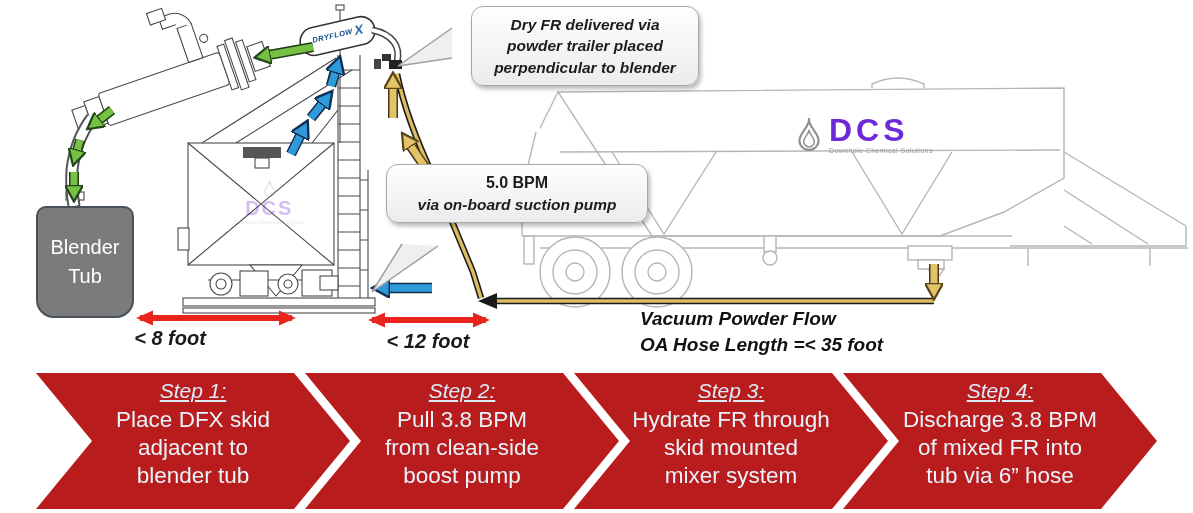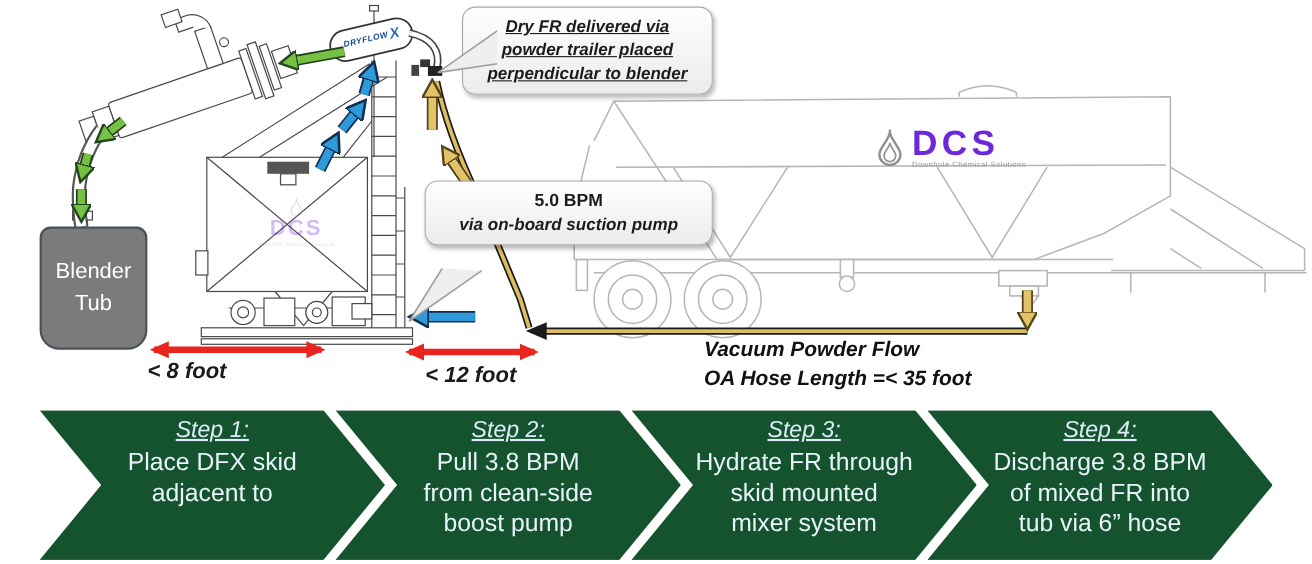--- a/index.html
+++ b/index.html
@@ -13,21 +13,21 @@
     background:#7b7b7b;border:2px solid #49525a;border-radius:10px 10px 18px 18px;
     display:flex;flex-direction:column;align-items:center;justify-content:center;
     color:#fff;font-size:20px;line-height:1.45;}
 
   
   .callout{position:absolute;border:1.5px solid #a8a8a8;border-radius:12px;
     background:linear-gradient(#fefefe,#ececec);box-shadow:2px 3px 4px rgba(0,0,0,.28);
     text-align:center;color:#1c1c1c;padding:7px 4px;}
   .callout .co-line{font-style:italic;font-weight:bold;font-size:15.5px;line-height:1.38;}
   .callout .co-title{font-weight:bold;font-size:16px;line-height:1.35;}
-  .c1{left:420px;top:6px;width:218px;text-decoration:underline;}
+  .c1{left:471px;top:6px;width:218px;}
   .c2{left:386px;top:164px;width:252px;}
 
   
   .dim-label{position:absolute;font-size:20px;font-weight:bold;font-style:italic;
     color:#1a1a1a;text-align:center;}
   .vacuum-label{position:absolute;left:640px;top:306px;width:300px;text-align:left;
     font-size:19px;font-weight:bold;font-style:italic;color:#111;line-height:1.35;}
 
   
   .dcs-logo{position:absolute;display:flex;align-items:center;gap:7px;}
@@ -38,21 +38,21 @@
   .skid-logo .letters{font-size:20px;letter-spacing:2px;}
   .skid-logo .tagline{font-size:4.5px;}
 
   
   .capsule-label{position:absolute;left:305px;top:27px;width:66px;transform:rotate(-13deg);
     display:flex;align-items:center;justify-content:center;gap:2px;
     font-size:7.5px;font-weight:bold;font-style:italic;color:#0f4c8c;letter-spacing:.5px;}
   .capsule-label .big-x{font-size:13px;font-weight:bold;color:#2a6fb5;transform:skewX(-12deg);font-style:normal;}
 
   
-  .chev{position:absolute;top:373px;width:314px;height:136px;background:#14532d;
+  .chev{position:absolute;top:373px;width:314px;height:136px;background:#b91c1c;
     clip-path:polygon(0 0,258px 0,314px 68px,258px 136px,0 136px,56px 68px);
     text-align:center;color:#e8f3fb;padding-top:4px;box-sizing:border-box;}
   .chev-title{font-size:21px;font-style:italic;text-decoration:underline;color:#dcecf8;margin:2px 0 3px 0;}
   .chev-line{font-size:22.5px;line-height:1.24;}
 </style>
 </head>
 <body>
 
 <div class="canvas">
 
@@ -241,20 +241,21 @@
 
   <div class="vacuum-label">
     <div>Vacuum Powder Flow</div>
     <div>OA Hose Length =&lt; 35 foot</div>
   </div>
 
   <div class="chev" style="left:36px">
     <div class="chev-title">Step 1:</div>
     <div class="chev-line">Place DFX skid</div>
     <div class="chev-line">adjacent to</div>
+    <div class="chev-line">blender tub</div>
   </div>
   <div class="chev" style="left:305px">
     <div class="chev-title">Step 2:</div>
     <div class="chev-line">Pull 3.8 BPM</div>
     <div class="chev-line">from clean-side</div>
     <div class="chev-line">boost pump</div>
   </div>
   <div class="chev" style="left:574px">
     <div class="chev-title">Step 3:</div>
     <div class="chev-line">Hydrate FR through</div>

